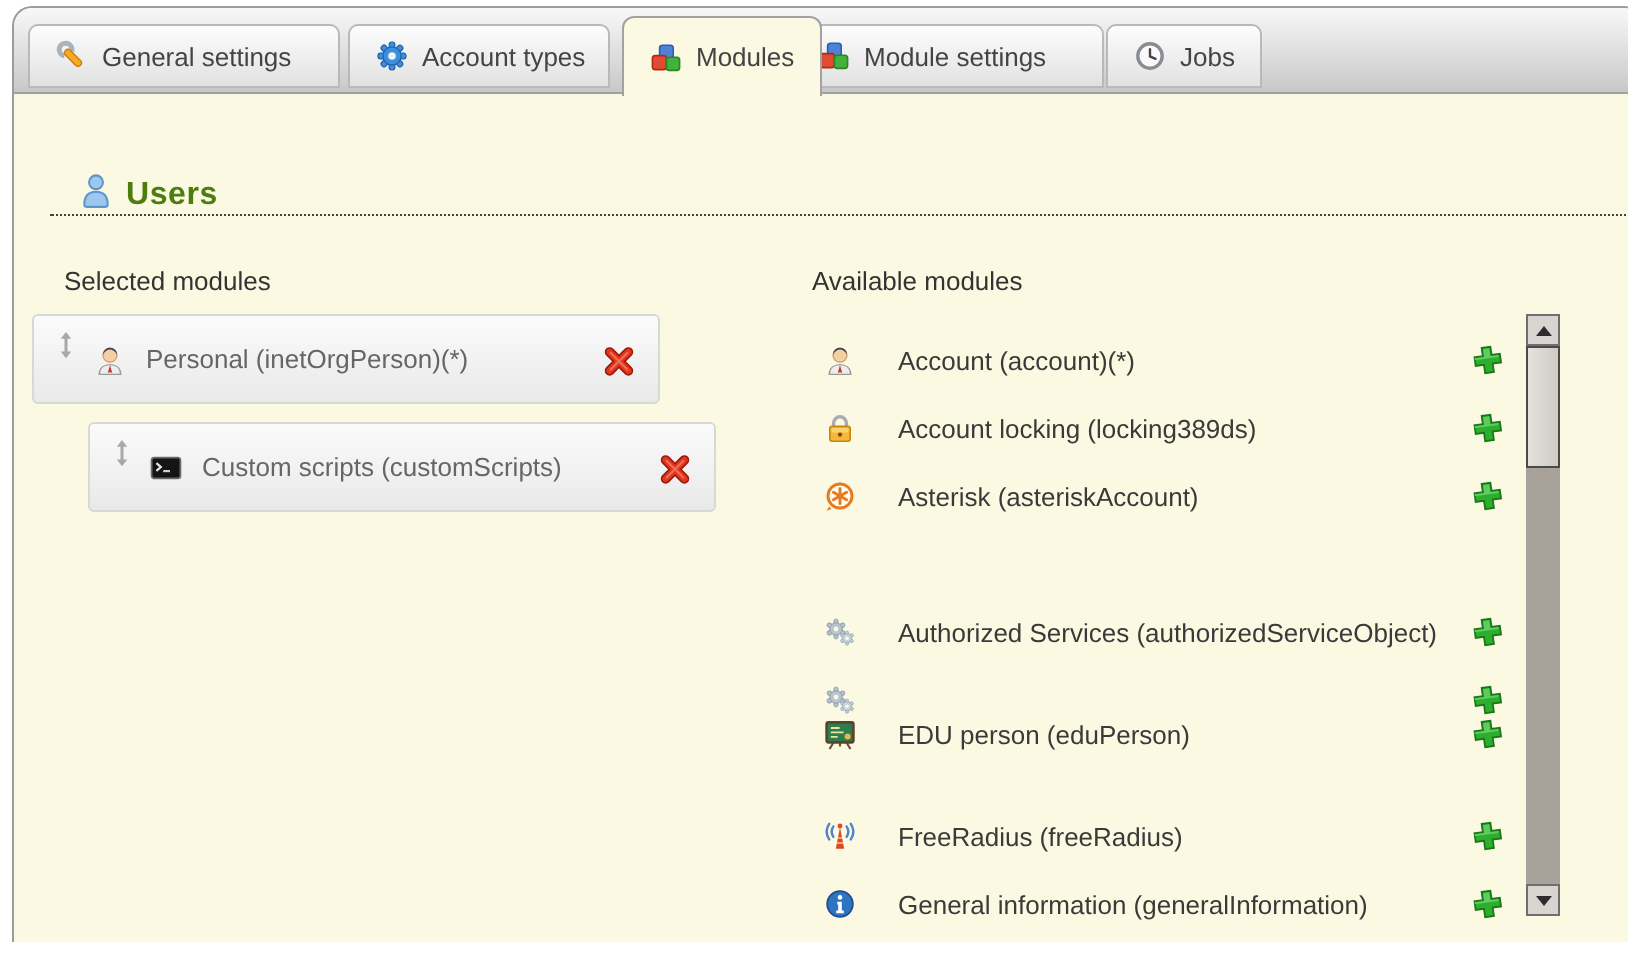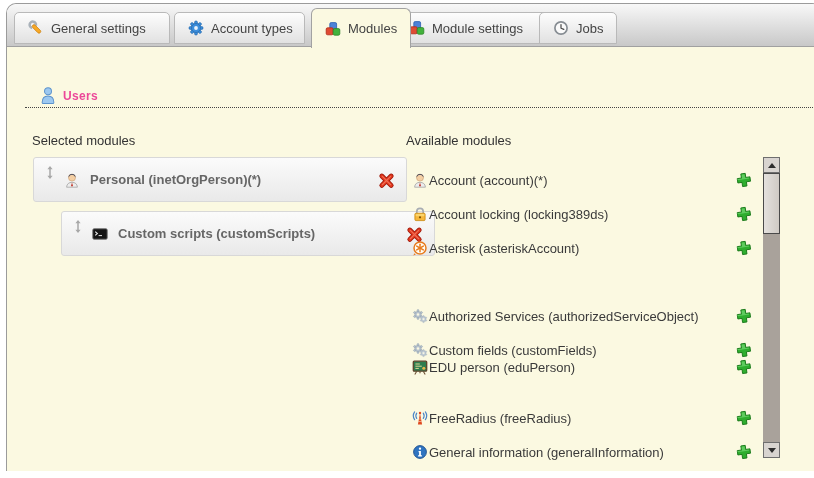--- a/index.html
+++ b/index.html
@@ -26,33 +26,33 @@
     font-size:13px;color:#444;white-space:nowrap;cursor:pointer;
     background:linear-gradient(#FDFDFD,#E1E1E1);
     border:1px solid #B9B9B9;border-radius:5px 5px 0 0;z-index:2;
   }
   .tab.active{
     top:4px;height:40px;background:#FBF9E1;border-color:#A2A2A2;border-bottom:none;
     z-index:3;border-radius:6px 6px 0 0;
   }
   .ic{width:16px;height:16px;flex:none;display:block;}
   .users-hdr-icon{position:absolute;left:32px;top:82px;width:18px;height:18px;}
-  .users-hdr-label{position:absolute;left:56px;top:85px;font-size:12px;font-weight:bold;color:#ec4899;letter-spacing:.3px;}
+  .users-hdr-label{position:absolute;left:56px;top:85px;font-size:16px;font-weight:bold;color:#4d7c0f;letter-spacing:.3px;}
   .dotted{position:absolute;left:18px;top:103px;width:792px;height:0;border-top:1px dotted #444;}
   .col-head{position:absolute;top:117px;font-size:13px;color:#333;margin-top:12px;}
   .sel-box{
-    position:absolute;left:26px;width:374px;height:45px;box-sizing:border-box;
+    position:absolute;left:9px;width:314px;height:45px;box-sizing:border-box;
     background:linear-gradient(#FBFBFB,#E9E9E9);
-    border:1px solid #D8D8D8;border-radius:3px;cursor:move;font-weight:bold;
+    border:1px solid #D8D8D8;border-radius:3px;cursor:move;
   }
   .sel-label{position:absolute;left:56px;top:0;height:100%;display:flex;align-items:center;font-size:13px;color:#666;}
   .sel-icon{position:absolute;left:30px;top:14px;}
   .drag{position:absolute;left:11px;top:7px;width:10px;height:15px;cursor:move;}
   .del{position:absolute;right:11px;top:14px;width:17px;height:17px;cursor:pointer;}
-  .avail-row{position:absolute;left:405px;width:346px;height:20px;display:flex;align-items:center;gap:1px;font-size:13px;color:#3a3a3a;}
+  .avail-row{position:absolute;left:405px;width:346px;height:20px;display:flex;align-items:center;gap:21px;font-size:13px;color:#3a3a3a;}
   .avail-row .add{position:absolute;left:324px;top:2px;width:16px;height:16px;cursor:pointer;}
   .scrollbar{position:absolute;left:756px;top:153px;width:17px;height:301px;background:#A9A29B;}
   .sb-btn{position:absolute;left:0;width:17px;height:16px;box-sizing:border-box;background:#D8D4D0;border:1px solid #6E6E6E;display:flex;align-items:center;justify-content:center;cursor:pointer;}
   .sb-up{top:0;} .sb-down{bottom:0;}
   .sb-thumb{position:absolute;left:0;top:16px;width:17px;height:61px;box-sizing:border-box;background:linear-gradient(90deg,#E4E1DE,#CFCAC4);border:1px solid #4A4A4A;cursor:pointer;}
   .tri-up{width:0;height:0;border-left:4px solid transparent;border-right:4px solid transparent;border-bottom:5px solid #2d2d2d;}
   .tri-down{width:0;height:0;border-left:4px solid transparent;border-right:4px solid transparent;border-top:5px solid #2d2d2d;}
   .hidden-defs{position:absolute;width:0;height:0;overflow:hidden;}
 </style>
 </head>
@@ -189,21 +189,21 @@
           <use href="#sym-blocks"></use>
         </svg>
       <span>Modules</span>
     </div>
     <div class="tab" style="left:388px;width:157px;">
       <svg class="ic">
           <use href="#sym-blocks"></use>
         </svg>
       <span>Module settings</span>
     </div>
-    <div class="tab" style="left:532px;width:78px;">
+    <div class="tab" style="left:546px;width:78px;">
       <svg class="ic">
           <use href="#sym-clock"></use>
         </svg>
       <span>Jobs</span>
     </div>
   </div>
 
   <div class="content"></div>
 
   <svg class="users-hdr-icon">
@@ -273,21 +273,20 @@
       </svg>
     <span>Authorized Services (authorizedServiceObject)</span>
     <svg class="ic add">
         <use href="#sym-plus"></use>
       </svg>
   </div>
   <div class="avail-row" style="top:336px;">
     <svg class="ic">
         <use href="#sym-gears"></use>
       </svg>
-    <span>Custom fields (customFields)</span>
     <svg class="ic add">
         <use href="#sym-plus"></use>
       </svg>
   </div>
   <div class="avail-row" style="top:353px;">
     <svg class="ic">
         <use href="#sym-board"></use>
       </svg>
     <span>EDU person (eduPerson)</span>
     <svg class="ic add">

